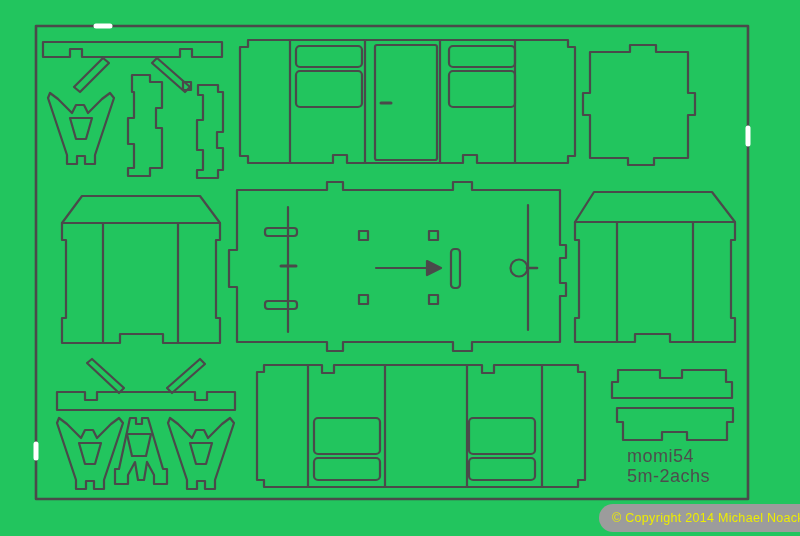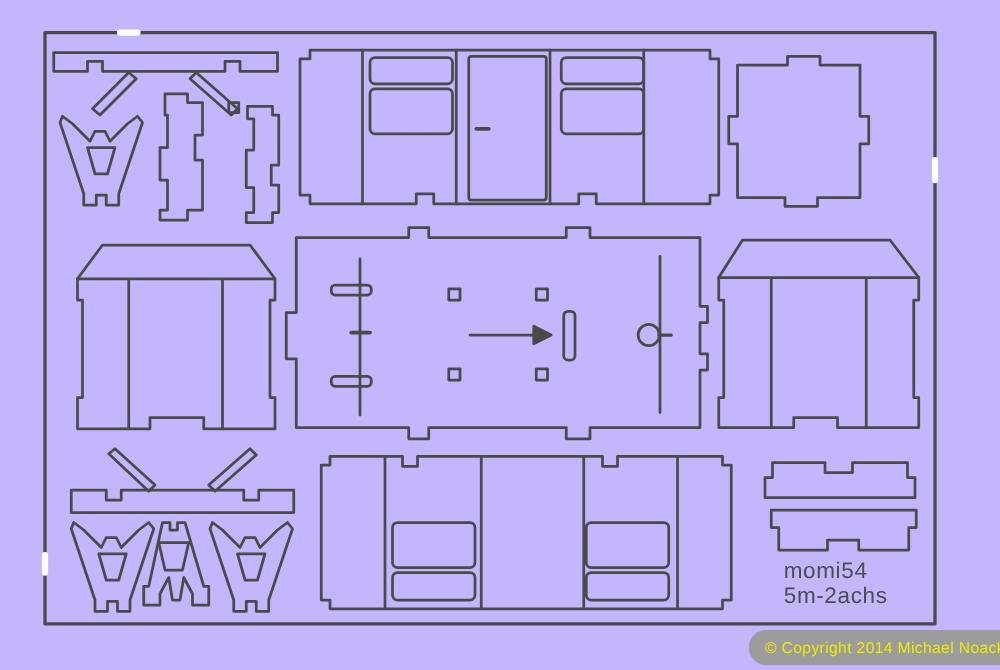--- a/index.html
+++ b/index.html
@@ -1,17 +1,17 @@
 <!DOCTYPE html>
 <html><head>
 <meta charset="utf-8">
 <style>
   html,body{margin:0;padding:0;background:#ffffff;}
   #stage{position:relative;width:800px;height:536px;overflow:hidden;
-         background:#c4b5fd;font-family:"Liberation Sans",sans-serif;text-align:center;}
+         background:#22c55e;font-family:"Liberation Sans",sans-serif;text-align:center;}
   #stage svg{position:absolute;left:0;top:0;}
   svg text{font-family:"Liberation Sans",sans-serif;}
   .kit-label{font-size:18px;letter-spacing:0.5px;}
   .copyright-badge{
     position:absolute;left:599px;top:504px;width:215px;height:28px;
     background:#9c9c9c;border-radius:14px;z-index:5;
     display:flex;align-items:center;justify-content:flex-start;
     padding-left:13px;box-sizing:border-box;
   }
   .copyright-badge span{

